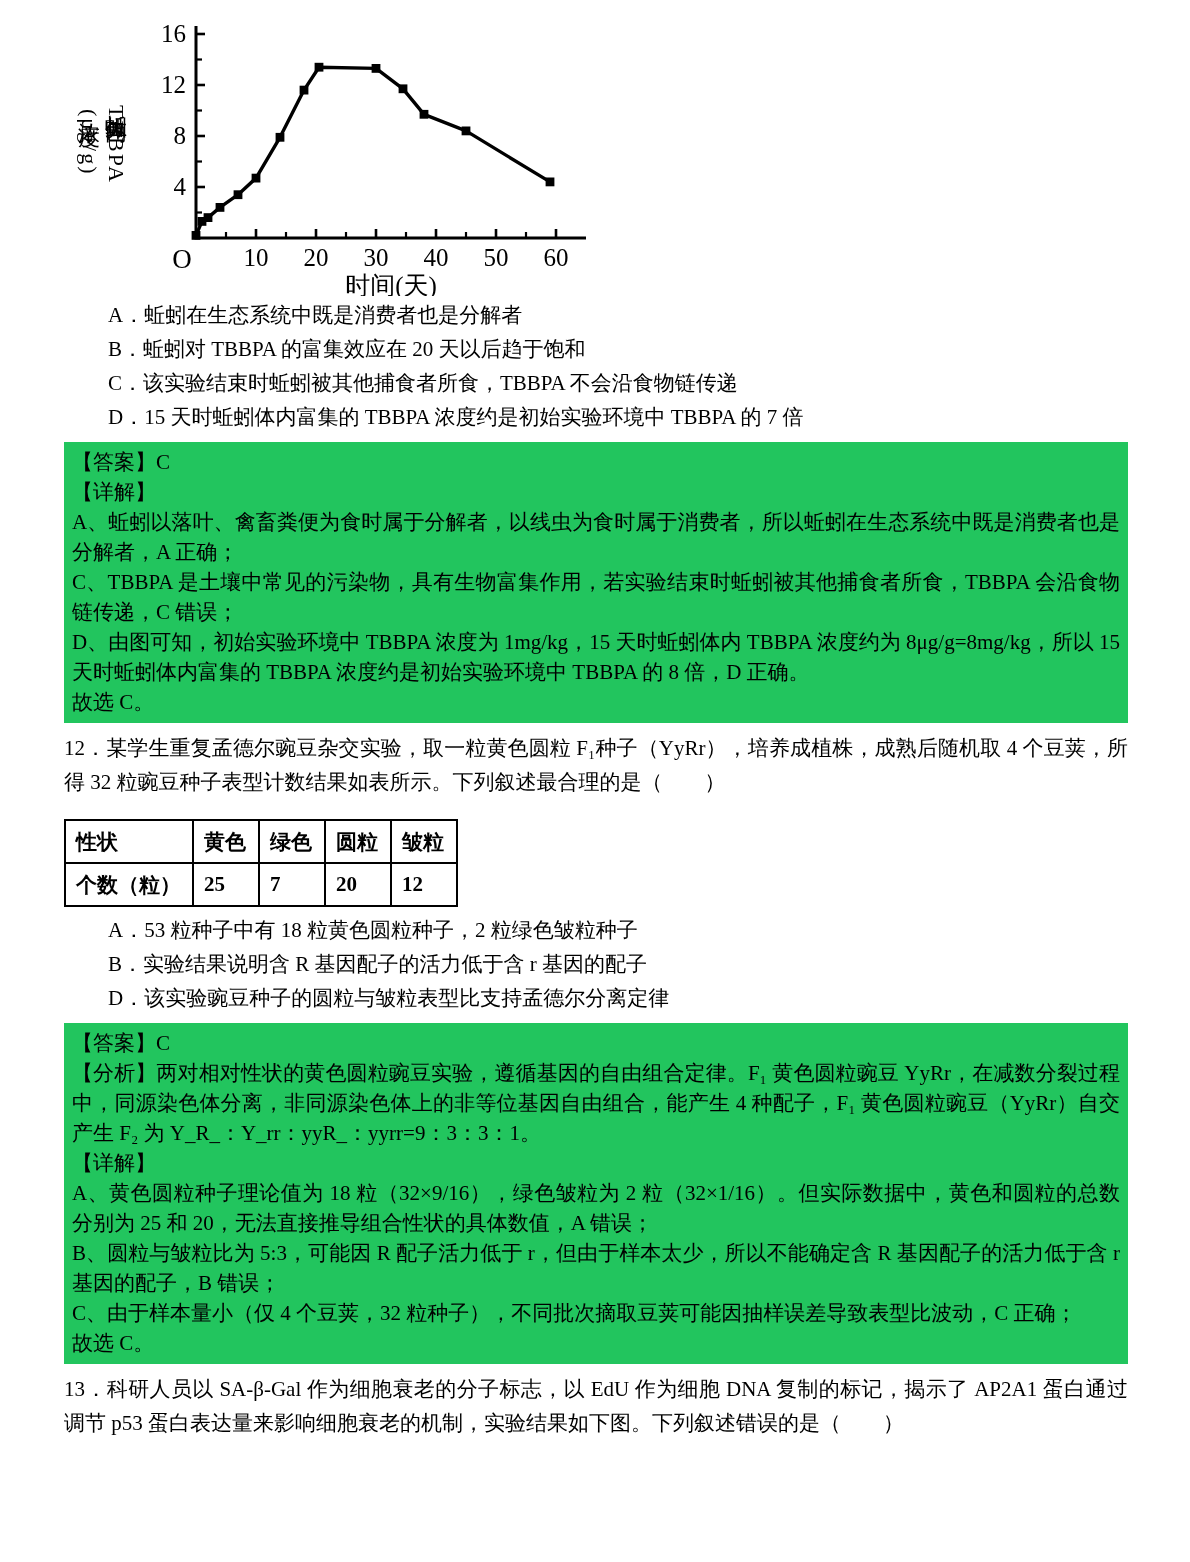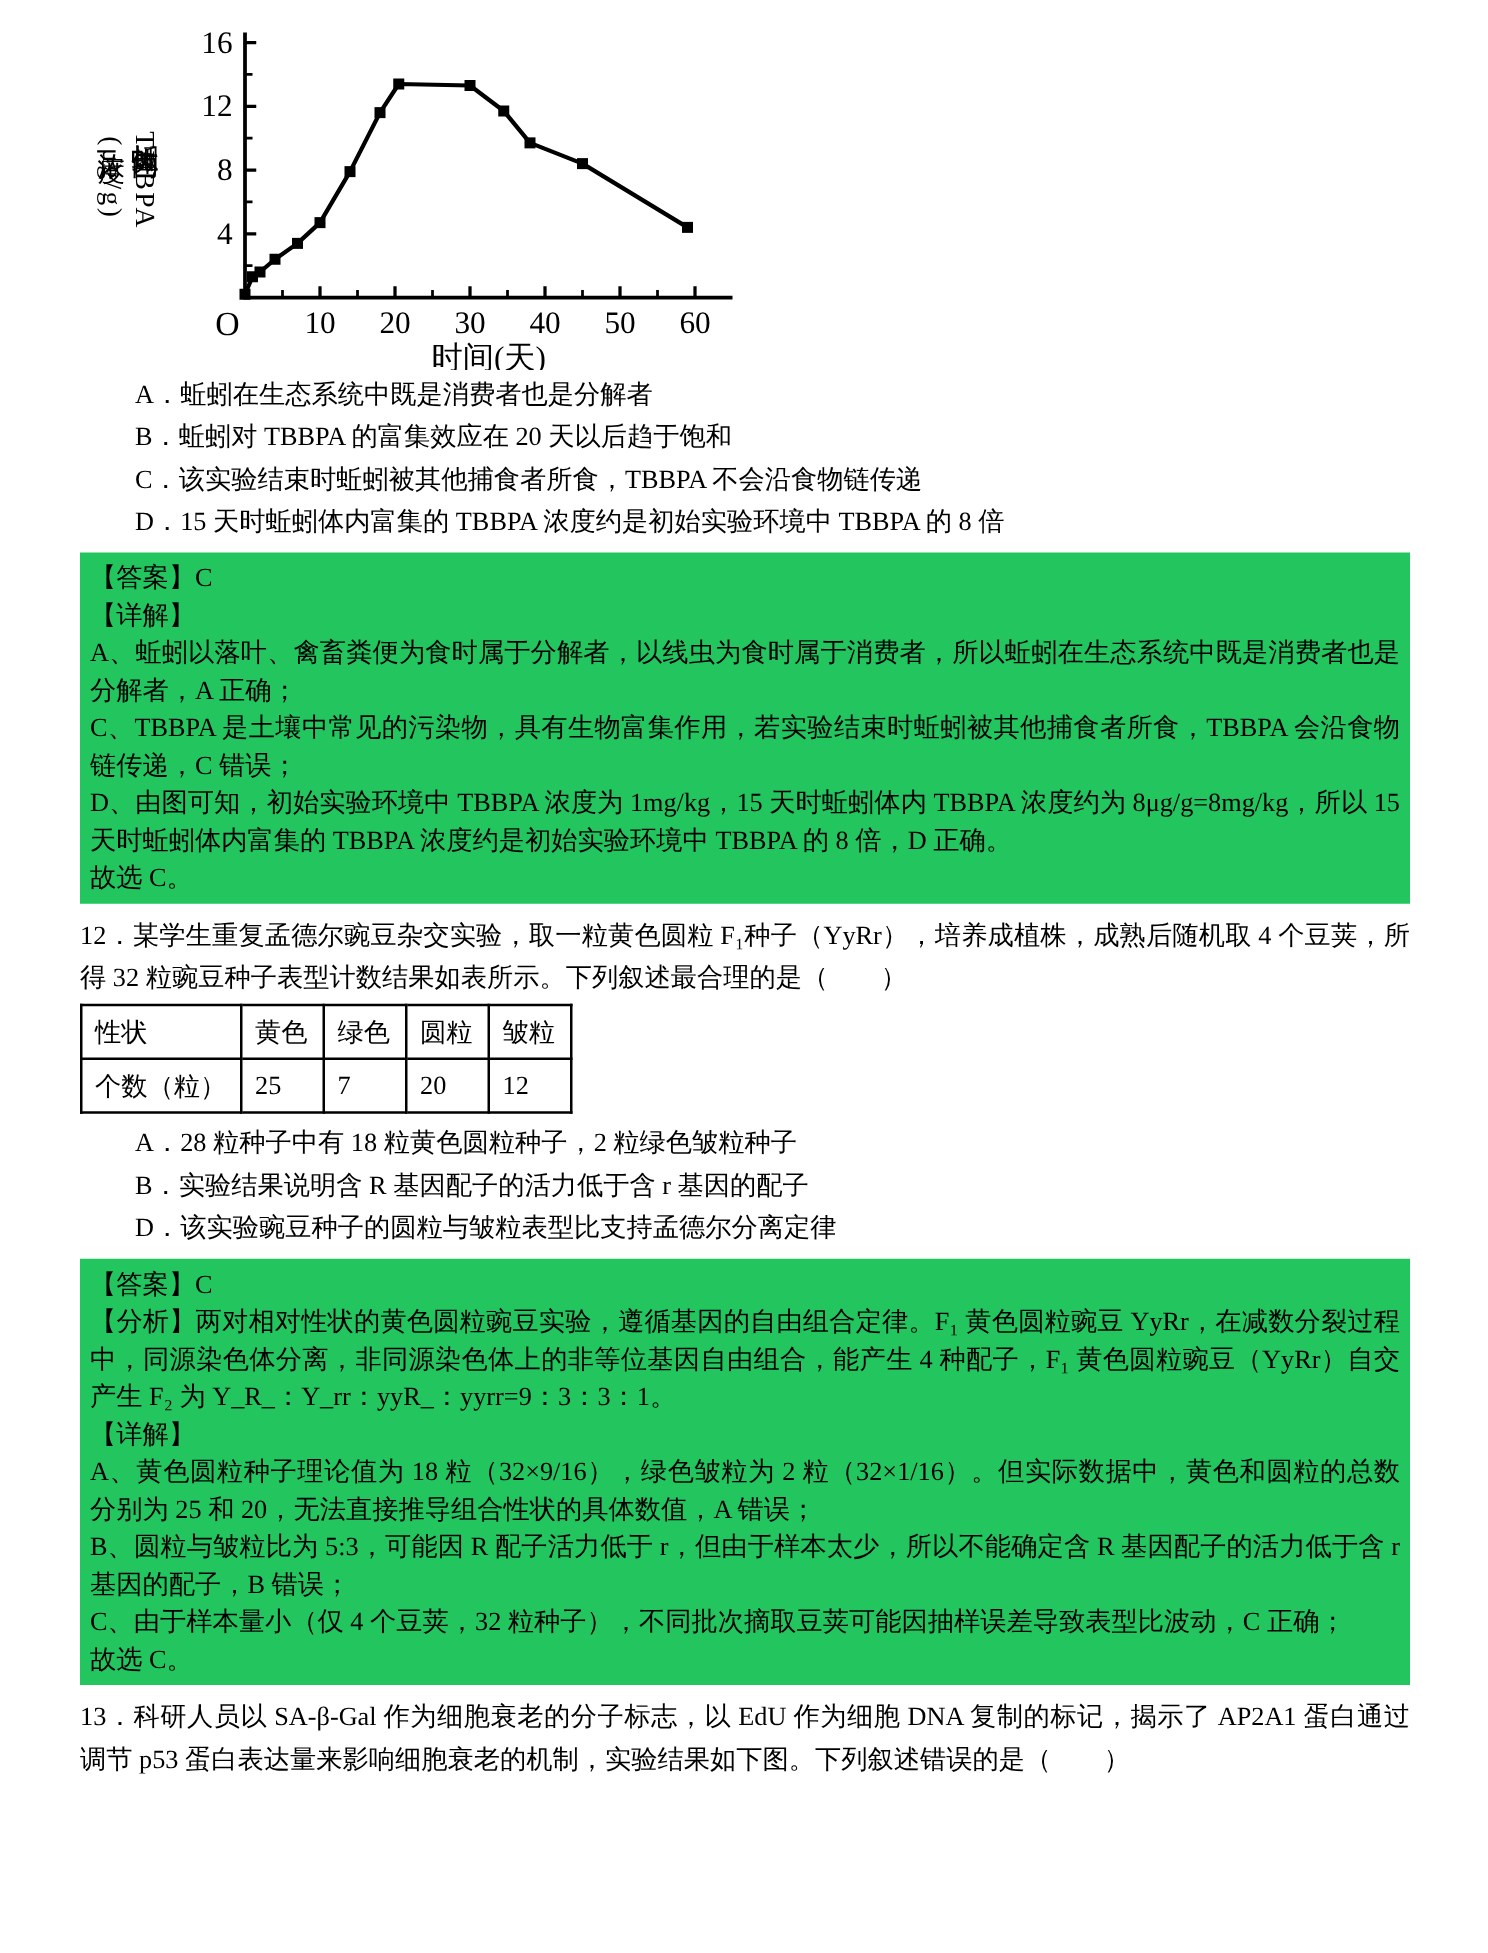--- a/index.html
+++ b/index.html
@@ -22,21 +22,21 @@
   
   .stem{line-height:34px;text-align:justify;margin:2px 0;font-family:Liberation Serif, serif;}
   .options{margin:2px 0 4px 0;padding-left:44px;}
   .option{line-height:34px;text-align:justify;}
   
   .answer-block{
     background:#22c55e;margin:8px 0;padding:5px 8px 6px 8px;
   }
   .answer-block p{margin:0;line-height:30px;text-align:justify;}
   
-  .pheno-table{border-collapse:collapse;margin:4px 0 6px 0;}
+  .pheno-table{border-collapse:collapse;margin:20px 0 6px 0;font-weight:bold;}
   .pheno-table td{
     border:2px solid #000;height:41px;padding:0 10px;
     font-size:21px;text-align:left;vertical-align:middle;
   }
   .pheno-table td.c0{width:106px;}
   .pheno-table td.c1,.pheno-table td.c2,.pheno-table td.c3,.pheno-table td.c4{width:44px;}
 </style>
 </head>
 <body>
 
@@ -97,21 +97,21 @@
           <rect x="289.6" y="99.9" width="8.8" height="8.8" fill="#000"></rect>
           <rect x="331.6" y="116.5" width="8.8" height="8.8" fill="#000"></rect>
           <rect x="415.6" y="167.5" width="8.8" height="8.8" fill="#000"></rect>
         </svg>
     </div>
 
     <div class="options">
       <div class="option">A．蚯蚓在生态系统中既是消费者也是分解者</div>
       <div class="option">B．蚯蚓对 TBBPA 的富集效应在 20 天以后趋于饱和</div>
       <div class="option">C．该实验结束时蚯蚓被其他捕食者所食，TBBPA 不会沿食物链传递</div>
-      <div class="option">D．15 天时蚯蚓体内富集的 TBBPA 浓度约是初始实验环境中 TBBPA 的 8 倍</div>
+      <div class="option">D．15 天时蚯蚓体内富集的 TBBPA 浓度约是初始实验环境中 TBBPA 的 7 倍</div>
     </div>
 
     <div class="answer-block">
       <p>【答案】C</p>
       <p>【详解】</p>
       <p>A、蚯蚓以落叶、禽畜粪便为食时属于分解者，以线虫为食时属于消费者，所以蚯蚓在生态系统中既是消费者也是分解者，A 正确；</p>
       <p>C、TBBPA 是土壤中常见的污染物，具有生物富集作用，若实验结束时蚯蚓被其他捕食者所食，TBBPA 会沿食物链传递，C 错误；</p>
       <p>D、由图可知，初始实验环境中 TBBPA 浓度为 1mg/kg，15 天时蚯蚓体内 TBBPA 浓度约为 8μg/g=8mg/kg，所以 15 天时蚯蚓体内富集的 TBBPA 浓度约是初始实验环境中 TBBPA 的 8 倍，D 正确。</p>
       <p>故选 C。</p>
     </div>
@@ -131,21 +131,21 @@
           <td class="c0">个数（粒）</td>
           <td class="c1">25</td>
           <td class="c2">7</td>
           <td class="c3">20</td>
           <td class="c4">12</td>
         </tr>
       </tbody>
     </table>
 
     <div class="options">
-      <div class="option">A．28 粒种子中有 18 粒黄色圆粒种子，2 粒绿色皱粒种子</div>
+      <div class="option">A．53 粒种子中有 18 粒黄色圆粒种子，2 粒绿色皱粒种子</div>
       <div class="option">B．实验结果说明含 R 基因配子的活力低于含 r 基因的配子</div>
       <div class="option">D．该实验豌豆种子的圆粒与皱粒表型比支持孟德尔分离定律</div>
     </div>
 
     <div class="answer-block">
       <p>【答案】C</p>
       <p>【分析】两对相对性状的黄色圆粒豌豆实验，遵循基因的自由组合定律。F₁ 黄色圆粒豌豆 YyRr，在减数分裂过程中，同源染色体分离，非同源染色体上的非等位基因自由组合，能产生 4 种配子，F₁ 黄色圆粒豌豆（YyRr）自交产生 F₂ 为 Y_R_：Y_rr：yyR_：yyrr=9：3：3：1。</p>
       <p>【详解】</p>
       <p>A、黄色圆粒种子理论值为 18 粒（32×9/16），绿色皱粒为 2 粒（32×1/16）。但实际数据中，黄色和圆粒的总数分别为 25 和 20，无法直接推导组合性状的具体数值，A 错误；</p>
       <p>B、圆粒与皱粒比为 5:3，可能因 R 配子活力低于 r，但由于样本太少，所以不能确定含 R 基因配子的活力低于含 r 基因的配子，B 错误；</p>

